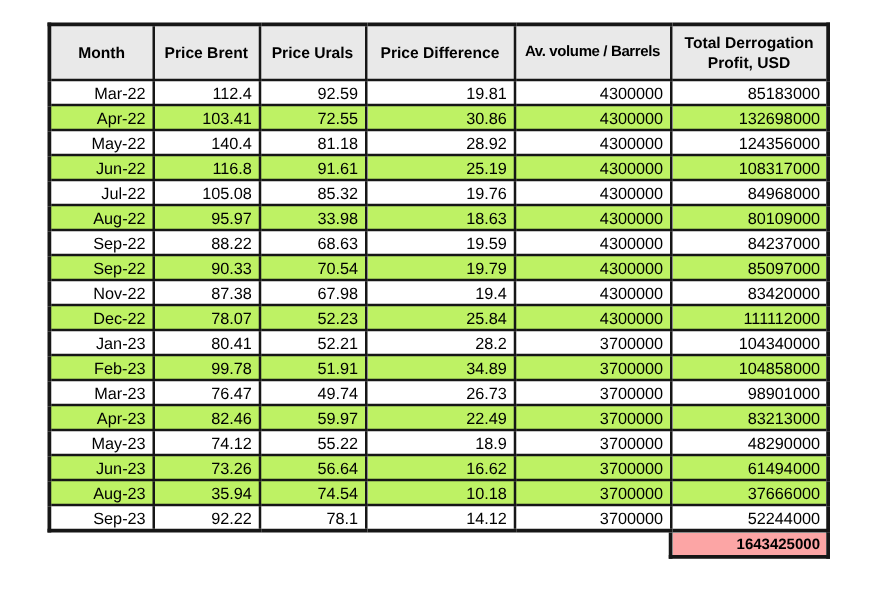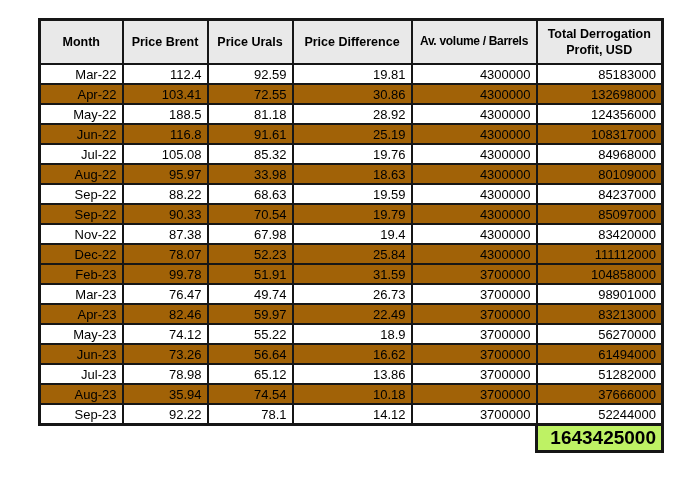--- a/index.html
+++ b/index.html
@@ -51,34 +51,34 @@
     letter-spacing: -0.3px;
     padding: 1px 1px;
   }
   .data-table tbody td {
     height: 16px;
     padding: 1px 5px 1px 2px;
     text-align: right;
     white-space: nowrap;
     background: #ffffff;
   }
-  .data-table tbody tr.stripe td { background: #a16207; }
+  .data-table tbody tr.stripe td { background: #bef264; }
 
   .data-table tfoot td.blank {
     border: none;
     background: #ffffff;
   }
   .data-table tfoot td.total-cell {
     border: 3px solid #161616;
-    background: #bef264;
+    background: #fca5a5;
     font-weight: bold;
     text-align: right;
     height: 16px;
     padding: 1px 5px 1px 2px;
-    font-size: 19px;
+    font-size: 12px;
     white-space: nowrap;
   }
 </style>
 </head>
 <body>
 
 <div class="page">
   <table class="data-table">
     <colgroup>
       <col style="width:83px">
@@ -110,21 +110,21 @@
         <tr class="stripe">
           <td>Apr-22</td>
           <td>103.41</td>
           <td>72.55</td>
           <td>30.86</td>
           <td>4300000</td>
           <td>132698000</td>
         </tr>
         <tr>
           <td>May-22</td>
-          <td>188.5</td>
+          <td>140.4</td>
           <td>81.18</td>
           <td>28.92</td>
           <td>4300000</td>
           <td>124356000</td>
         </tr>
         <tr class="stripe">
           <td>Jun-22</td>
           <td>116.8</td>
           <td>91.61</td>
           <td>25.19</td>
@@ -172,25 +172,33 @@
           <td>83420000</td>
         </tr>
         <tr class="stripe">
           <td>Dec-22</td>
           <td>78.07</td>
           <td>52.23</td>
           <td>25.84</td>
           <td>4300000</td>
           <td>111112000</td>
         </tr>
+        <tr>
+          <td>Jan-23</td>
+          <td>80.41</td>
+          <td>52.21</td>
+          <td>28.2</td>
+          <td>3700000</td>
+          <td>104340000</td>
+        </tr>
         <tr class="stripe">
           <td>Feb-23</td>
           <td>99.78</td>
           <td>51.91</td>
-          <td>31.59</td>
+          <td>34.89</td>
           <td>3700000</td>
           <td>104858000</td>
         </tr>
         <tr>
           <td>Mar-23</td>
           <td>76.47</td>
           <td>49.74</td>
           <td>26.73</td>
           <td>3700000</td>
           <td>98901000</td>
@@ -202,37 +210,29 @@
           <td>22.49</td>
           <td>3700000</td>
           <td>83213000</td>
         </tr>
         <tr>
           <td>May-23</td>
           <td>74.12</td>
           <td>55.22</td>
           <td>18.9</td>
           <td>3700000</td>
-          <td>56270000</td>
+          <td>48290000</td>
         </tr>
         <tr class="stripe">
           <td>Jun-23</td>
           <td>73.26</td>
           <td>56.64</td>
           <td>16.62</td>
           <td>3700000</td>
           <td>61494000</td>
-        </tr>
-        <tr>
-          <td>Jul-23</td>
-          <td>78.98</td>
-          <td>65.12</td>
-          <td>13.86</td>
-          <td>3700000</td>
-          <td>51282000</td>
         </tr>
         <tr class="stripe">
           <td>Aug-23</td>
           <td>35.94</td>
           <td>74.54</td>
           <td>10.18</td>
           <td>3700000</td>
           <td>37666000</td>
         </tr>
         <tr>

